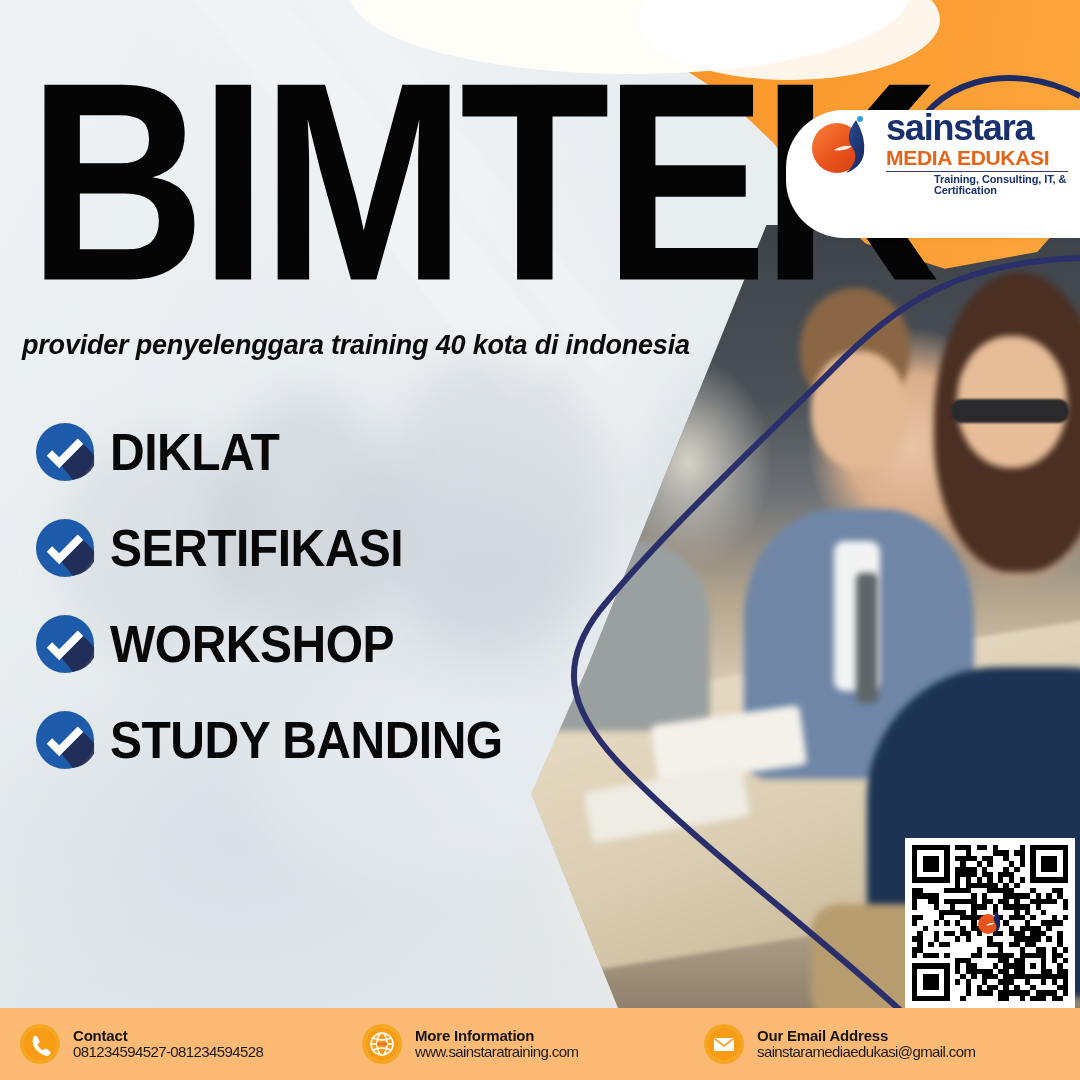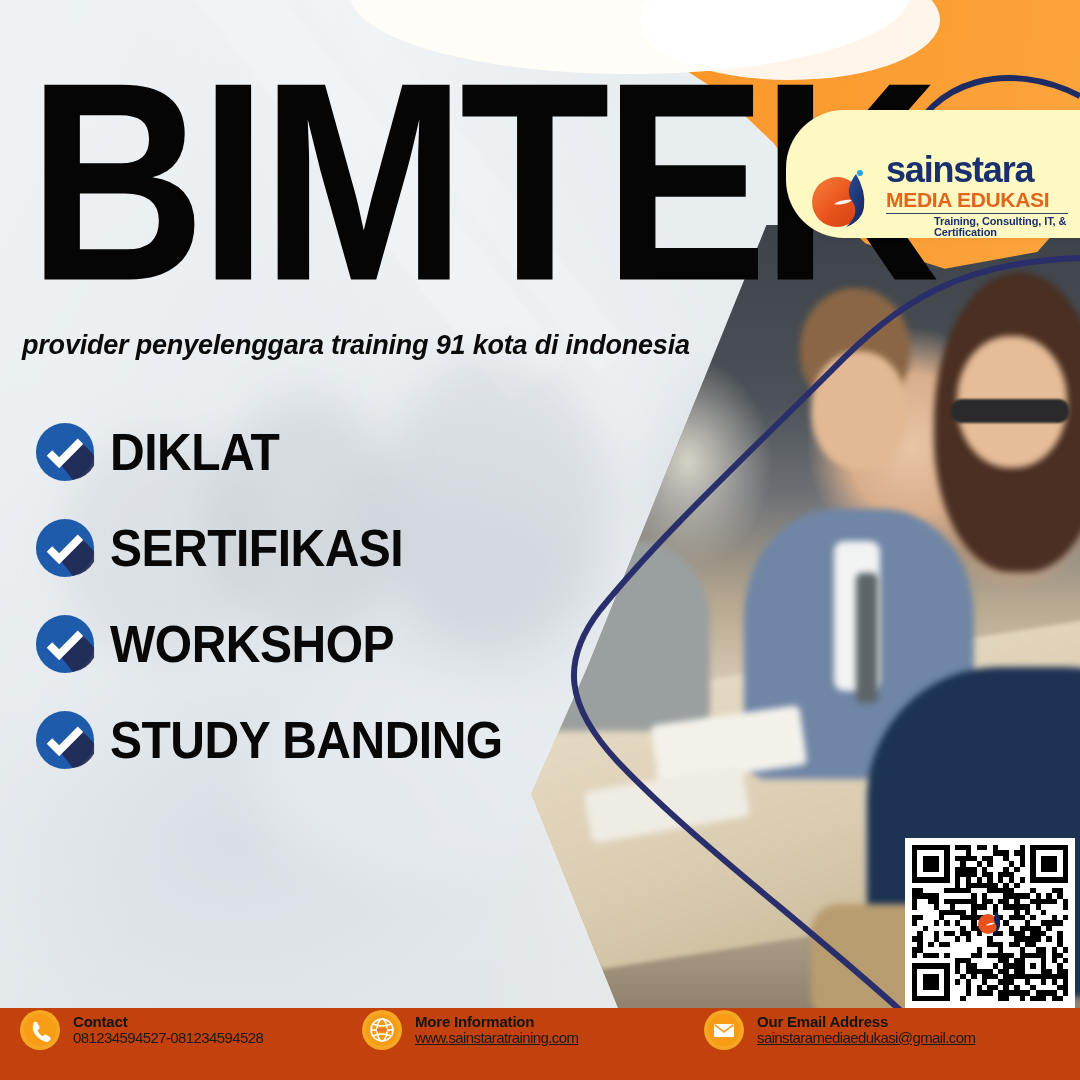--- a/index.html
+++ b/index.html
@@ -100,22 +100,22 @@
   .check-ico svg{display:block;width:62px;height:62px;}
   .check-label{
     font-size:48px;font-weight:bold;color:#080808;
     letter-spacing:-.5px;white-space:nowrap;
     transform:scaleY(1.08);transform-origin:left center;
   }
 
   
   .logo-badge{
     position:absolute;left:786px;top:110px;width:294px;height:128px;
-    background:#fef9c3;border-radius:58px 0 0 58px;
-    display:flex;align-items:flex-end;padding-left:18px;box-sizing:border-box;
+    background:#ffffff;border-radius:58px 0 0 58px;
+    display:flex;align-items:flex-start;padding-left:18px;box-sizing:border-box;
     box-shadow:0 1px 6px rgba(0,0,0,.06);
   }
   .logo-mark{position:relative;width:74px;height:74px;flex:0 0 74px;margin-right:8px;}
   .logo-text{line-height:1;}
   .logo-name{
     font-size:36px;font-weight:bold;color:#18306e;letter-spacing:-1.2px;
     transform:scaleY(1.02);
   }
   .logo-sub{
     font-size:21px;font-weight:bold;color:#e2651c;letter-spacing:-.3px;margin-top:1px;
@@ -130,21 +130,21 @@
   }
   .qr canvas,.qr .qr-grid{width:100%;height:100%;display:block;}
   .qr-logo{
     position:absolute;left:50%;top:50%;width:30px;height:30px;
     transform:translate(-50%,-50%);
   }
 
   
   .footer{
     position:absolute;left:0;bottom:0;width:1080px;height:72px;
-    background:#c2410c;display:flex;align-items:flex-start;
+    background:#fdba74;display:flex;align-items:center;
   }
   .f-item{display:flex;align-items:center;}
   .f-ico{width:44px;height:44px;flex:0 0 44px;margin-right:11px;}
   .f-ico svg{display:block;width:44px;height:44px;}
   .f-txt{line-height:1.08;}
   .f-title{font-size:15px;font-weight:bold;color:#141414;letter-spacing:-.2px;}
   .f-val{font-size:15px;color:#1a1a1a;letter-spacing:-.6px;white-space:nowrap;}
 </style>
 </head>
 <body>
@@ -192,21 +192,21 @@
 
   <svg class="curve-svg" viewBox="0 0 1080 1080">
     <path d="M1080 96 C 1010 60, 930 78, 905 150" fill="none" stroke="#1f2b63" stroke-width="6"></path>
     <path d="M1080 258 C 960 262, 900 300, 830 372
              C 740 462, 660 536, 600 610
              C 560 662, 566 706, 618 762
              C 690 838, 800 920, 900 1010" fill="none" stroke="#2a2f6b" stroke-width="6"></path>
   </svg>
 
   <div class="headline">BIMTEK</div>
-  <div class="subheadline">provider penyelenggara training 91 kota di indonesia</div>
+  <div class="subheadline">provider penyelenggara training 40 kota di indonesia</div>
 
   <div class="checklist">
 
     <div class="check-row">
       <span class="check-ico">
         <svg viewBox="0 0 64 64">
           <circle cx="32" cy="32" r="30" fill="#1f5bab"></circle>
           <path d="M27 44 L49 22 L62 35 L62 46 A30 30 0 0 1 40 61 Z" fill="#222a52" opacity=".92"></path>
           <path d="M16 33 l10 10 l22 -22" fill="none" stroke="#ffffff" stroke-width="8" stroke-linecap="butt" stroke-linejoin="miter"></path>
         </svg>
@@ -755,34 +755,34 @@
             <ellipse cx="22" cy="22" rx="5" ry="11"></ellipse>
             <line x1="11" y1="22" x2="33" y2="22"></line>
             <path d="M13 16 q9 4 18 0"></path>
             <path d="M13 28 q9 -4 18 0"></path>
           </g>
           <rect x="17" y="20.4" width="10" height="3.2" fill="#e8762a"></rect>
         </svg>
       </span>
       <span class="f-txt">
         <span class="f-title" style="display:block;">More Information</span>
-        <span class="f-val" style="display:block;text-decoration:underline;">www.sainstaratraining.com</span>
+        <span class="f-val" style="display:block;">www.sainstaratraining.com</span>
       </span>
     </div>
 
     <div class="f-item" style="margin-left:12px;">
       <span class="f-ico">
         <svg viewBox="0 0 44 44">
           <circle cx="22" cy="22" r="20" fill="#f5a623"></circle>
           <circle cx="22" cy="22" r="16" fill="#f79c14"></circle>
           <rect x="12" y="16" width="20" height="13" rx="1" fill="#ffffff"></rect>
           <path d="M12.5 16.6 L22 24 L31.5 16.6" fill="none" stroke="#f79c14" stroke-width="1.6"></path>
         </svg>
       </span>
       <span class="f-txt">
         <span class="f-title" style="display:block;">Our Email Address</span>
-        <span class="f-val" style="display:block;text-decoration:underline;">sainstaramediaedukasi@gmail.com</span>
+        <span class="f-val" style="display:block;">sainstaramediaedukasi@gmail.com</span>
       </span>
     </div>
 
   </div>
 
 </div>
 
 </body></html>

